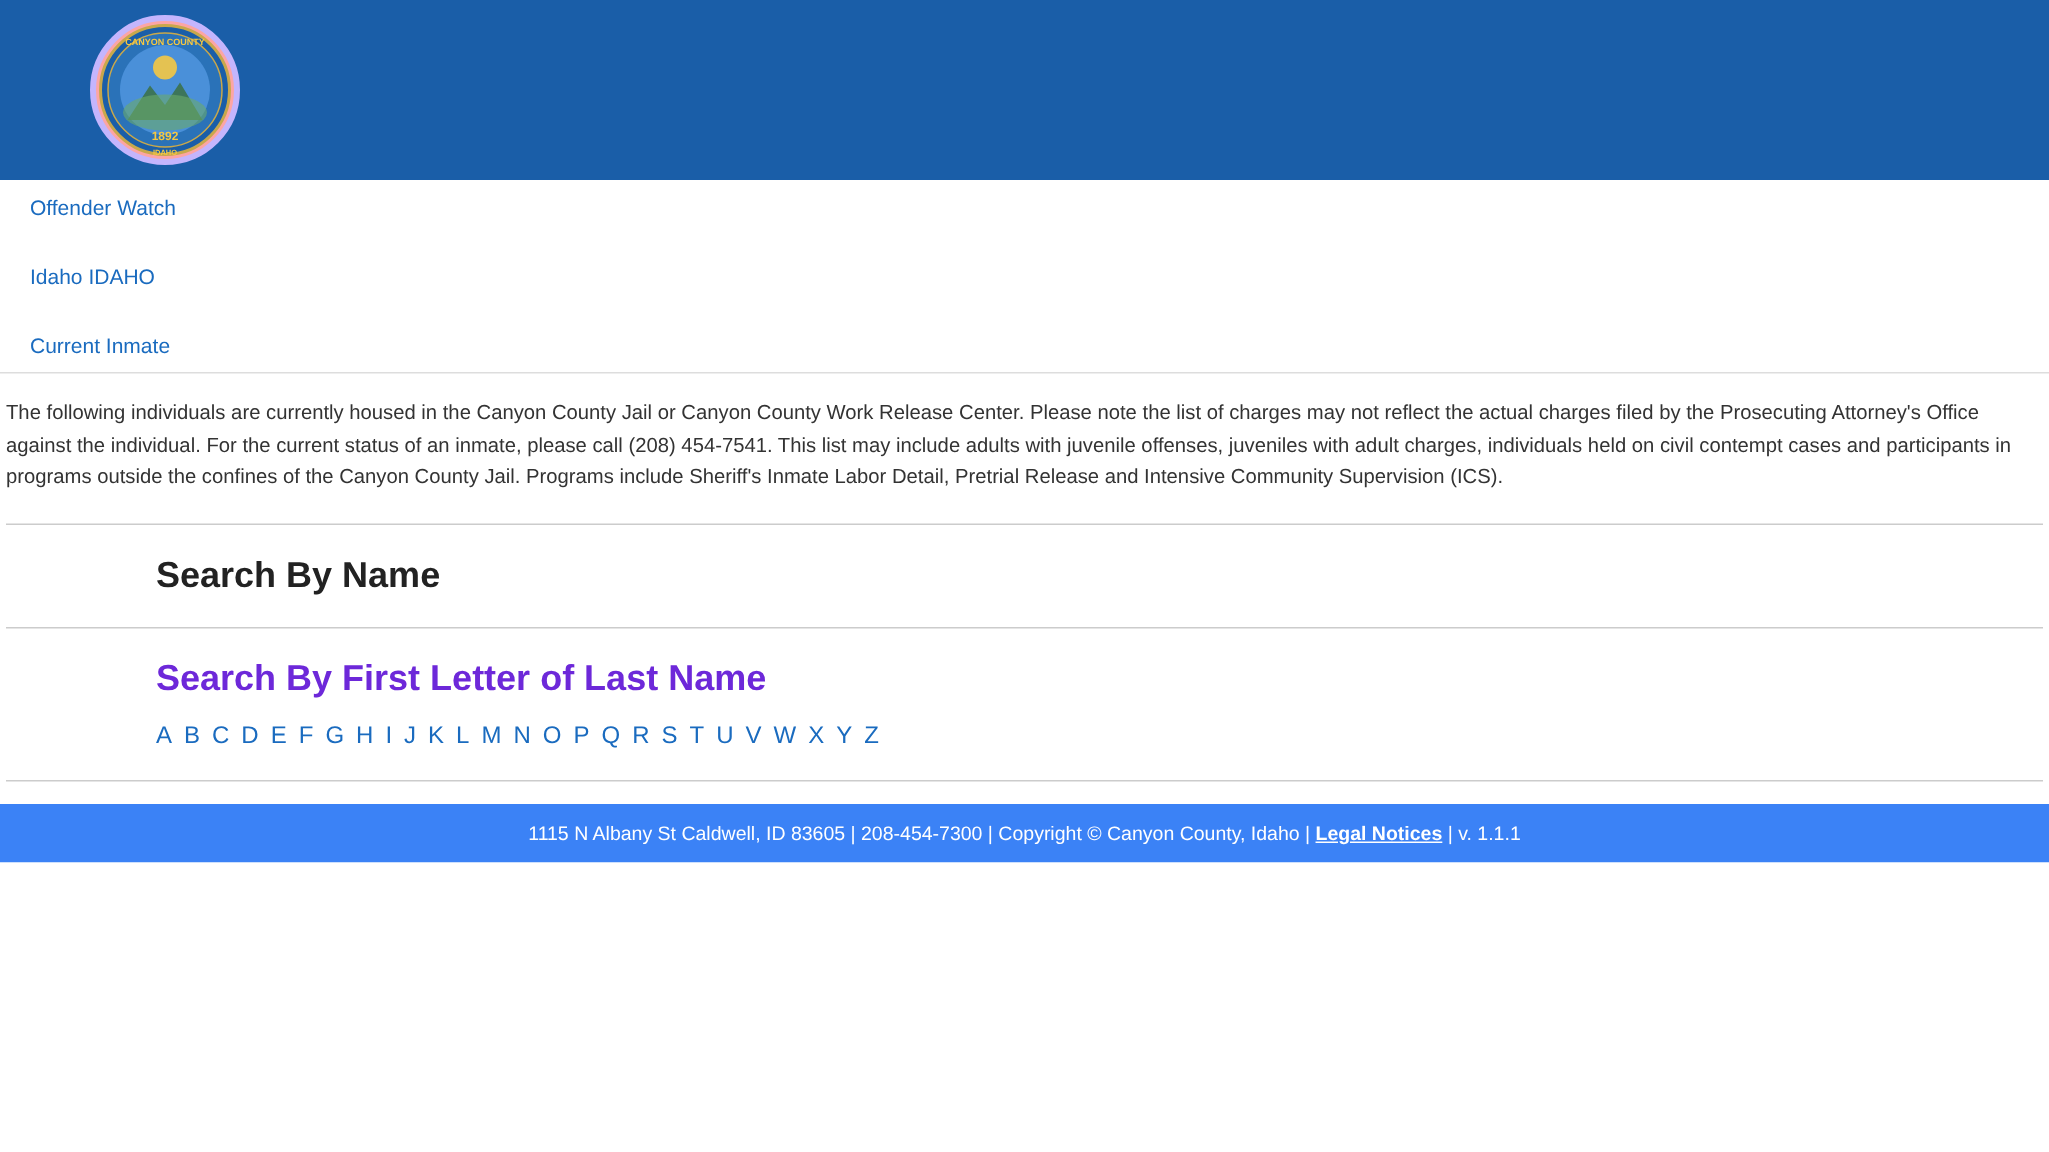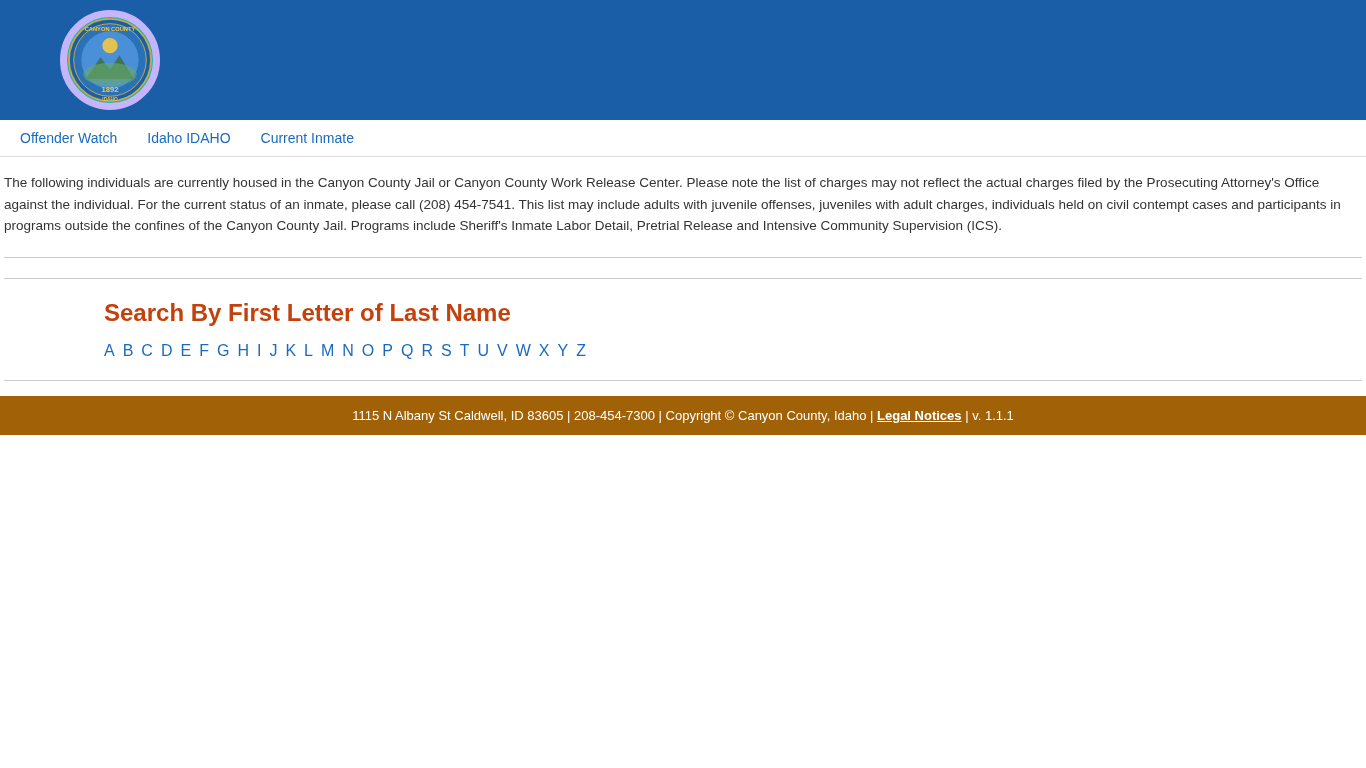--- a/index.html
+++ b/index.html
@@ -30,22 +30,22 @@
       position: absolute;
       left: 60px;
       top: 50%;
       transform: translateY(-50%);
     }
 
     .logo-circle {
       width: 100px;
       height: 100px;
       border-radius: 50%;
-      border: 7px solid #c4b5fd;
-      background: #14b8a6;
+      border: 4px solid #c4b5fd;
+      background: #fca5a5;
       display: flex;
       align-items: center;
       justify-content: center;
       overflow: hidden;
     }
 
     
     .seal-svg {
       width: 90px;
       height: 90px;
@@ -58,20 +58,21 @@
       text-align: center;
     }
 
     
     #nav-bar {
       background: #fff;
       border-bottom: 1px solid #ddd;
       padding: 10px 20px;
       display: flex;
       gap: 30px;
+      flex-direction: column;
     }
 
     .nav-link {
       color: #1a6bbf;
       text-decoration: none;
       font-size: 14px;
       cursor: pointer;
     }
 
     
@@ -134,21 +135,21 @@
     #divider-mid {
       border: none;
       border-top: 1px solid #ccc;
       margin: 20px 0;
     }
 
     
     #search-letter-title {
       font-size: 24px;
       font-weight: bold;
-      color: #c2410c;
+      color: #6d28d9;
       margin-bottom: 15px;
     }
 
     #alphabet-row {
       display: flex;
       flex-wrap: wrap;
       gap: 8px;
       margin-bottom: 20px;
     }
 
@@ -160,21 +161,21 @@
     }
 
     #divider-bot {
       border: none;
       border-top: 1px solid #ccc;
       margin: 20px 0 0 0;
     }
 
     
     #footer {
-      background-color: #a16207;
+      background-color: #3b82f6;
       color: #fff;
       text-align: center;
       padding: 12px 29px;
       font-size: 13px;
     }
 
     #footer a {
       color: #fff;
       font-weight: bold;
       text-decoration: underline;
@@ -215,20 +216,21 @@
   <a class="nav-link" href="#">Idaho IDAHO</a>
   <a class="nav-link" href="#">Current Inmate</a>
 </nav>
 
 <div id="main-content">
   <p id="description-text">The following individuals are currently housed in the Canyon County Jail or Canyon County Work Release Center. Please note the list of charges may not reflect the actual charges filed by the Prosecuting Attorney's Office against the individual. For the current status of an inmate, please call (208) 454-7541. This list may include adults with juvenile offenses, juveniles with adult charges, individuals held on civil contempt cases and participants in programs outside the confines of the Canyon County Jail. Programs include Sheriff's Inmate Labor Detail, Pretrial Release and Intensive Community Supervision (ICS).</p>
 
   <hr id="divider-top">
 
   <div id="search-name-section">
+    <h2 id="search-name-title">Search By Name</h2>
   </div>
 
   <hr id="divider-mid">
 
   <div id="search-letter-section" style="padding: 0 100px;">
     <h2 id="search-letter-title">Search By First Letter of Last Name</h2>
     <div id="alphabet-row">
     <a href="#" class="alpha-link">A</a>
         <a href="#" class="alpha-link">B</a>
         <a href="#" class="alpha-link">C</a>

